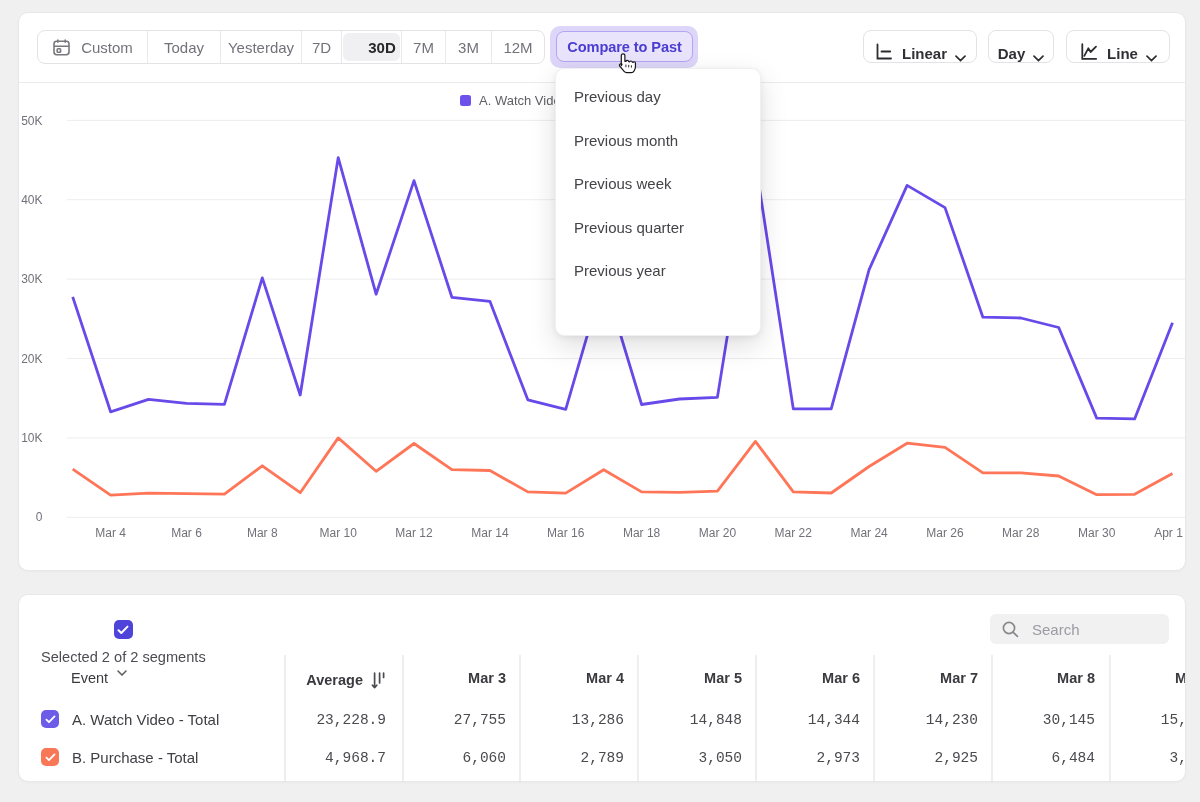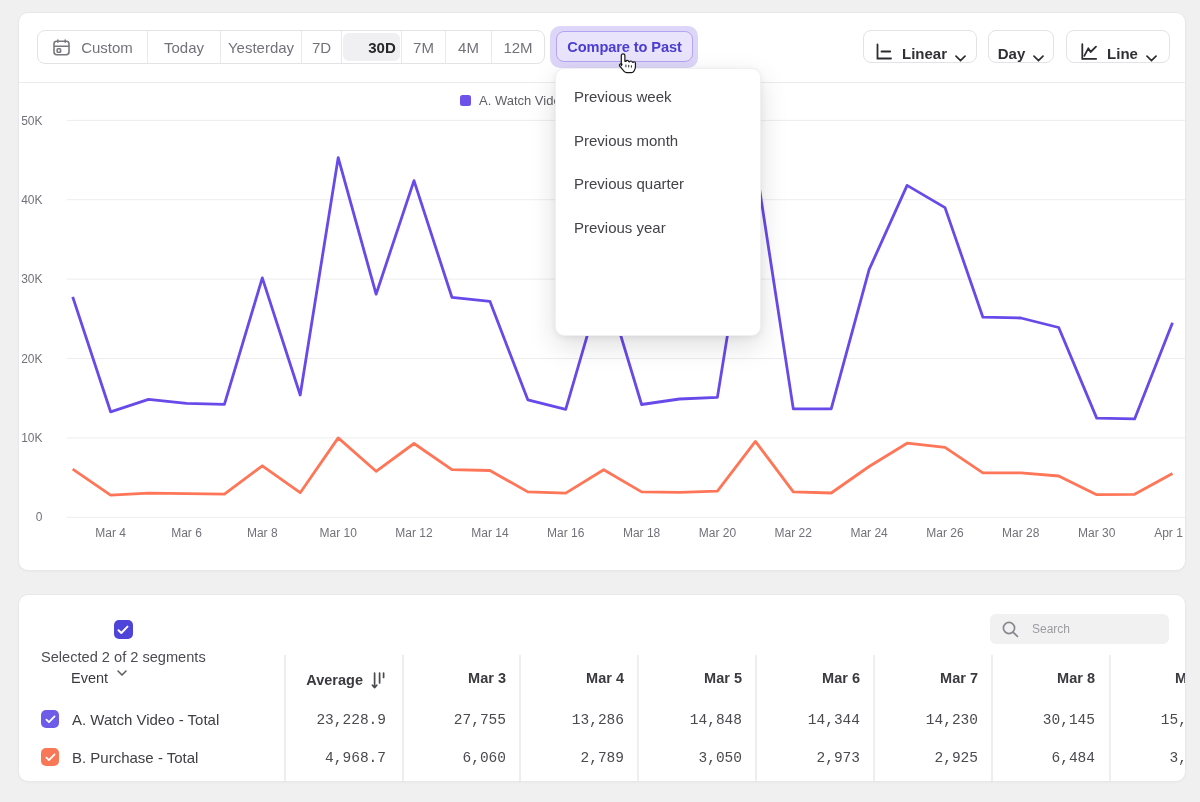--- a/index.html
+++ b/index.html
@@ -27,21 +27,21 @@
   .mi { height:43.5px; display:flex; align-items:center; padding-left:18px; font-size:15px; color:#434348; }
   .mi.purple { color:#5241e3; }
 
   
   #legend { position:absolute; left:441px; top:80px; display:flex; align-items:center; gap:8px; font-size:13px; color:#5f5f66; z-index:5; }
   .sw { width:11px; height:11px; border-radius:2.5px; display:inline-block; }
 
   
   #selrow { position:absolute; left:22px; top:25px; display:flex; align-items:center; gap:10px; font-size:14.6px; color:#4c4c52;flex-direction:column; }
   .cb { width:19px; height:19px; border-radius:5px; display:flex; align-items:center; justify-content:center; }
-  #search { position:absolute; left:971px; top:19px; width:179px; height:30px; background:#f1f1f2; border-radius:6px; display:flex; align-items:center; gap:12px; padding-left:11px; font-size:12px; color:#9b9ba1; }
+  #search { position:absolute; left:971px; top:19px; width:179px; height:30px; background:#f1f1f2; border-radius:6px; display:flex; align-items:center; gap:12px; padding-left:11px; font-size:15px; color:#9b9ba1; }
   .vline { position:absolute; top:60px; height:126px; width:2px; background:#eeeef0; }
   .hcell { position:absolute; top:75px; font-size:14.5px; font-weight:bold; color:#3a3a3f; text-align:right; }
   .ncell { position:absolute; font-family:"Liberation Mono", monospace; font-size:14.5px; color:#4a4a4f; text-align:right; }
   .rowlab { position:absolute; left:22px; font-size:15px; color:#3f3f44; display:flex; align-items:center; gap:13px; }
 </style>
 </head>
 <body>
 
 <div class="card" id="topcard">
   <div id="toolbar">
@@ -56,21 +56,21 @@
         </svg>
         <span>Custom</span>
         </div>
       <div class="seg" style="width:73px;">Today</div>
       <div class="seg" style="width:81px;">Yesterday</div>
       <div class="seg" style="width:40px;">7D</div>
       <div class="seg active" style="width:60px;padding-left:21px;">
           <span>30D</span>
         </div>
       <div class="seg" style="width:44px;">7M</div>
-      <div class="seg" style="width:46px;">4M</div>
+      <div class="seg" style="width:46px;">3M</div>
       <div class="seg" style="width:53px;">12M</div>
     </div>
 
     <div id="cmp-halo"></div>
     <div id="cmp-btn">Compare to Past</div>
 
     <div class="rbtn" style="left:844px; width:114px;">
       <svg width="20" height="20" viewBox="0 0 20 20" fill="none" stroke="#2d2d31" stroke-width="1.8" stroke-linecap="round">
         <path d="M3.5 2.5 V16.5 H17"></path>
         <path d="M7.5 9.5 H16.2"></path>
@@ -151,22 +151,23 @@
       660.5,316.0 698.4,314.4 736.4,79.1 774.3,325.9 812.2,325.9 850.1,186.6 888.1,102.4 926.0,124.6
       963.9,234.2 1001.8,235.0 1039.7,244.5 1077.7,335.1 1115.6,335.9 1153.5,239.8"></polyline>
   </svg>
 
   <svg id="cursor" width="23" height="25" viewBox="0 0 23 25" style="position:absolute; left:595px; top:38px; z-index:40;">
     <path fill="#fff" stroke="#161616" stroke-width="1.2" stroke-linejoin="round" d="M7.3 14.6 V4.6 c0-1 0.8-1.8 1.8-1.8 s1.8 0.8 1.8 1.8 v5.7 l1 0.12 c0.15-0.6 0.7-1 1.35-1 0.8 0 1.4 0.55 1.5 1.3 l0.9 0.15 c0.2-0.5 0.7-0.85 1.25-0.85 0.75 0 1.35 0.55 1.45 1.25 l0.75 0.12 c0.2-0.4 0.6-0.65 1.1-0.65 0.7 0 1.25 0.55 1.25 1.25 v3.3 c0 1.3-0.25 2.4-0.8 3.5 l-0.6 1.2 c-0.5 1-1.55 1.7-2.7 1.7 h-4.6 c-1 0-2-0.45-2.65-1.25 l-4.3-5.2 c-0.55-0.65-0.5-1.6 0.15-2.15 0.6-0.55 1.55-0.5 2.1 0.1 z"></path>
     <path fill="none" stroke="#161616" stroke-width="0.9" d="M11.9 16.2 v-2.6 M14.7 16.4 v-2.5 M17.4 16.6 v-2.3"></path>
   </svg>
 
   <div id="menu">
+    <div class="mi">Previous day</div>
+    <div class="mi">Previous month</div>
     <div class="mi">Previous week</div>
-    <div class="mi">Previous month</div>
     <div class="mi">Previous quarter</div>
     <div class="mi">Previous year</div>
   </div>
 </div>
 
 <div class="card" id="botcard">
   <div id="selrow">
     <span class="cb" style="background:#4f44d9;">
       <svg width="12" height="10" viewBox="0 0 12 10" fill="none" stroke="#fff" stroke-width="2" stroke-linecap="round" stroke-linejoin="round">
           <path d="M1.5 5.2 L4.3 8 L10.5 1.6"></path>

